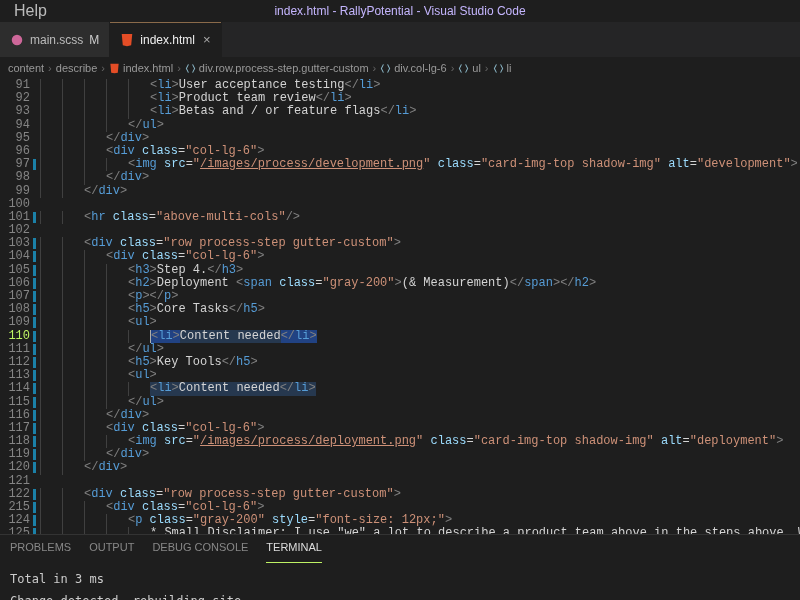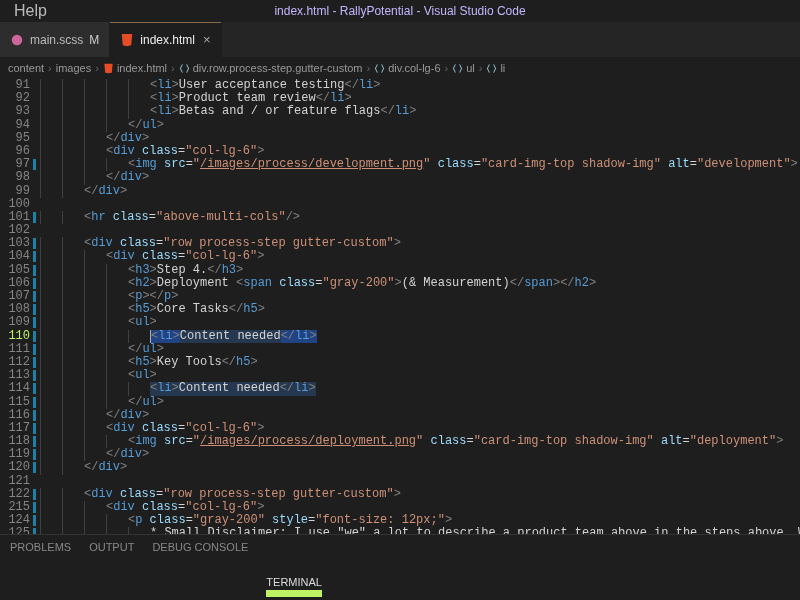--- a/index.html
+++ b/index.html
@@ -67,21 +67,21 @@
 .tx  { color:#d4d4d4; }
 .sel-line { background:#26384f; display:inline-block; }
 .sel-line2 { background:#214283; display:inline-block; }
 .cursor { border-left:1px solid #aeafad; display:inline-block; height:13px; vertical-align:text-bottom; }
 .panel {
   border-top:1px solid #333; height:66px; background:#1e1e1e;
   font-family:"Segoe UI",Arial; font-size:11px;
 }
 .panel-tabs { display:flex; padding:6px 10px 3px; }
 .panel-tabs span { margin-right:18px; color:#888; cursor:default; }
-.panel-tabs span.active { color:#ddd; border-bottom:7px solid #bef264; padding-bottom:2px;margin-top:35px; }
+.panel-tabs span.active { color:#ddd; border-bottom:1px solid #bef264; padding-bottom:9px; }
 .terminal {
   font-family:Consolas,monospace; font-size:12px; padding:6px 10px; color:#ccc;
 }
 .guide { display:inline-block; width:22px; border-left:1px solid #404040; height:13.2px; vertical-align:top; }
 </style>
 </head>
 <body>
 
 <div class="menubar">
   <span>Help</span>
@@ -103,21 +103,21 @@
         <path d="M2 1 l1.2 13 L8 15 l4.8-1 L14 1z" fill="#e44d26"></path>
       </svg>
     <span>index.html</span>
     <span class="close">×</span>
   </div>
 </div>
 
 <div class="breadcrumbs">
   <span class="seg">content</span>
     <span class="sep">›</span>
-  <span class="seg">images</span>
+  <span class="seg">describe</span>
     <span class="sep">›</span>
   <span class="seg">
       <svg class="bc-icon" viewBox="0 0 16 16">
         <path d="M2 1 l1.2 13 L8 15 l4.8-1 L14 1z" fill="#e44d26"></path>
       </svg>
       <span>index.html</span>
     </span>
     <span class="sep">›</span>
   <span class="seg">
       <svg class="bc-icon" viewBox="0 0 16 16">

